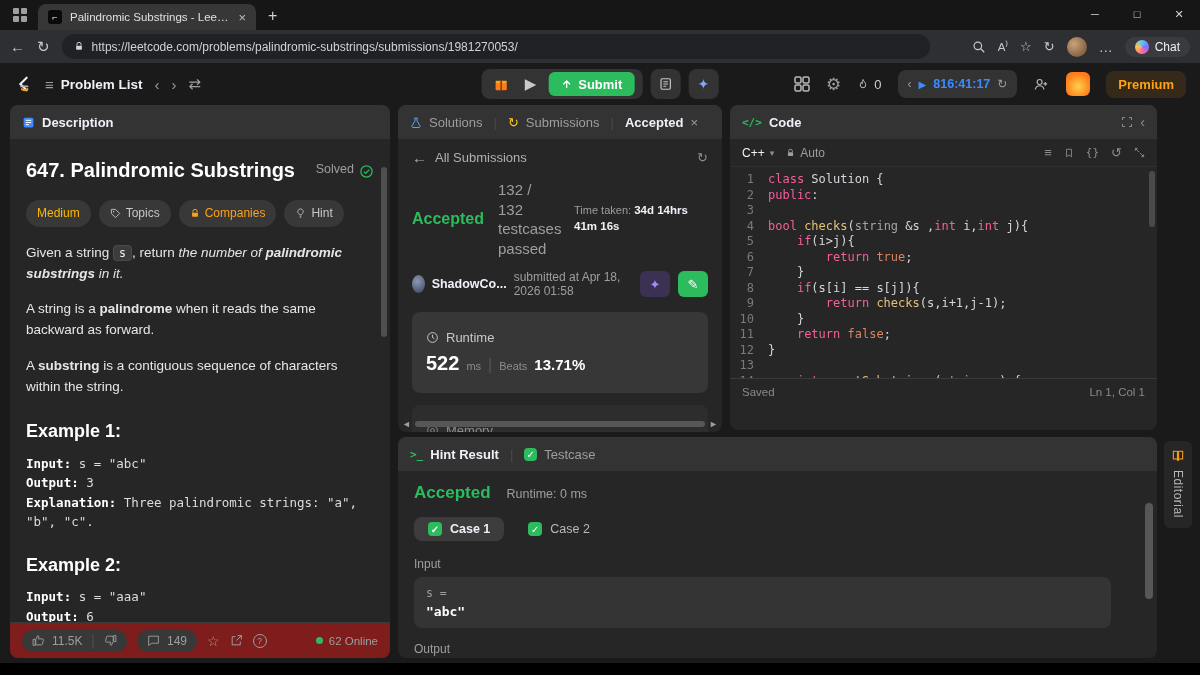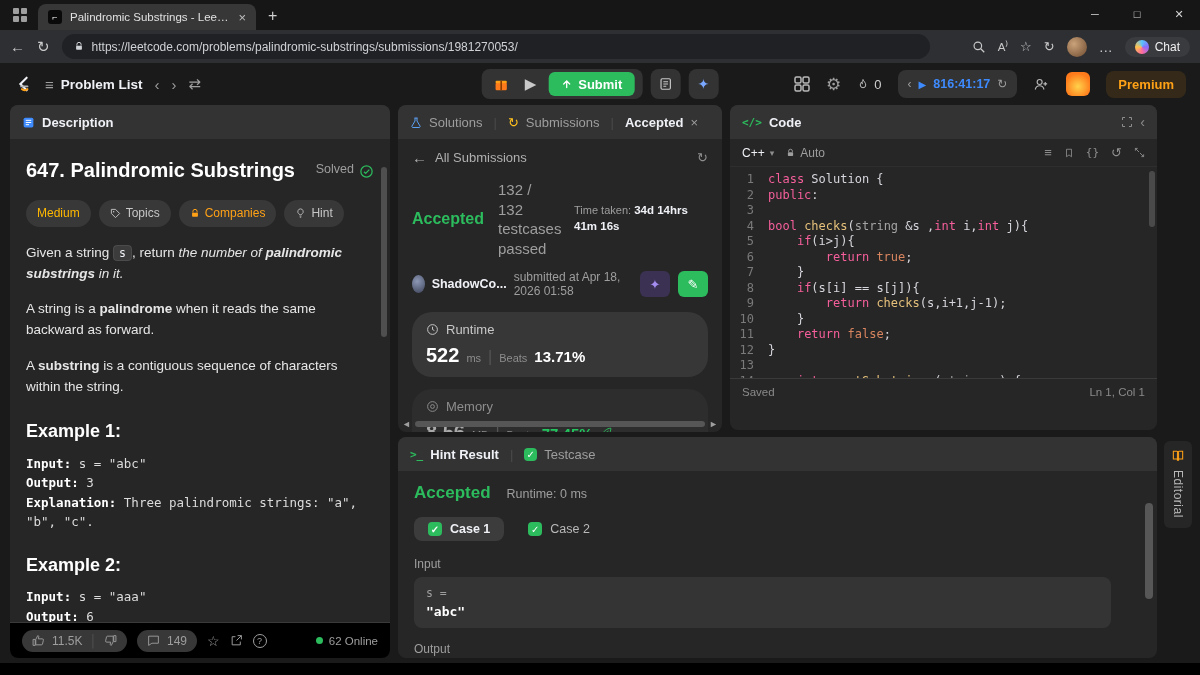--- a/index.html
+++ b/index.html
@@ -62,41 +62,41 @@
   .chips{display:flex;gap:8px;margin:14px 0 16px;}
   .chip{display:flex;align-items:center;gap:5px;background:#383838;border-radius:999px;padding:4px 11px;font-size:12px;color:#c7c7c7;}
   .chip.med{color:#ffb800;}
   .chip.comp{color:#ffa116;}
   .dbody p{margin-bottom:15px;}
   .icode{font-family:"DejaVu Sans Mono",monospace;font-size:11.5px;background:rgba(255,255,255,.1);border:1px solid rgba(255,255,255,.08);border-radius:4px;padding:0 5px;color:#eff1f6;}
   .ex-label{font-weight:bold;font-size:18px;color:#fff;margin:20px 0 8px;}
   .ex{font-family:"DejaVu Sans Mono",monospace;font-size:12.5px;line-height:1.55;color:#dcdcdc;white-space:pre-wrap;}
   .ex b{color:#fff;}
   .dscroll{position:absolute;right:3px;top:62px;width:6px;height:170px;background:#4f4f4f;border-radius:3px;}
-  .dfoot{position:absolute;left:0;right:0;bottom:0;height:36px;border-top:1px solid #3a3a3a;display:flex;align-items:center;gap:10px;padding:0 12px;background:#000000;}
+  .dfoot{position:absolute;left:0;right:0;bottom:0;height:36px;border-top:1px solid #3a3a3a;display:flex;align-items:center;gap:10px;padding:0 12px;background:#7f1d1d;}
   .fchip{display:flex;align-items:center;gap:7px;background:#383838;border-radius:999px;padding:4px 10px;color:#9e9e9e;font-size:12px;}
   .fico{color:#9e9e9e;font-size:14px;}
   .online{margin-left:auto;display:flex;align-items:center;gap:6px;color:#9e9e9e;font-size:11.5px;}
   .gdot{width:7px;height:7px;border-radius:50%;background:#2cbb5d;}
 
   
   .sbody{padding:10px 14px;position:relative;height:293px;}
   .backrow{display:flex;align-items:center;gap:8px;color:#b0b0b0;font-size:13px;}
   .srow{display:flex;align-items:center;gap:14px;margin-top:14px;}
   .sacc{color:#2cbb5d;font-size:16px;font-weight:bold;}
   .tcs{width:62px;font-size:15px;color:#9e9e9e;line-height:1.3;}
   .ttime{width:124px;font-size:11px;color:#9e9e9e;line-height:1.35;}
   .ttime b{color:#eff1f6;font-size:11.5px;}
   .urow{display:flex;align-items:center;gap:7px;margin-top:12px;font-size:12px;color:#9e9e9e;}
   .uava{width:18px;height:18px;border-radius:50%;background:radial-gradient(circle at 40% 35%,#8d98b5,#3c4258);}
   .uname{color:#eff1f6;font-weight:bold;font-size:12.5px;}
   .ubtns{margin-left:auto;display:flex;gap:8px;}
   .bsparkle{width:30px;height:26px;border-radius:6px;background:#3b3153;color:#a48cf0;display:flex;align-items:center;justify-content:center;font-size:13px;}
   .bedit{width:30px;height:26px;border-radius:6px;background:#2cbb5d;color:#fff;display:flex;align-items:center;justify-content:center;font-size:13px;}
-  .mcard{border-radius:20px;padding:10px 14px;margin-top:14px;}
+  .mcard{border-radius:8px;padding:18px 14px;margin-top:14px;}
   .mcard.rt{background:#373737;}
   .mcard.mem{background:#2d2d2d;margin-top:12px;}
   .mhead{display:flex;align-items:center;gap:7px;font-size:13px;color:#c8c8c8;}
   .mem .mhead{color:#8d8d8d;}
   .mval{display:flex;align-items:baseline;gap:7px;margin-top:7px;}
   .big{font-size:20px;font-weight:bold;color:#fff;}
   .mem .big{color:#a9a9a9;}
   .unit,.beats-l{font-size:11px;color:#8d8d8d;}
   .vbar{color:#555;}
   .beats-v{font-size:15px;font-weight:bold;color:#fff;}

